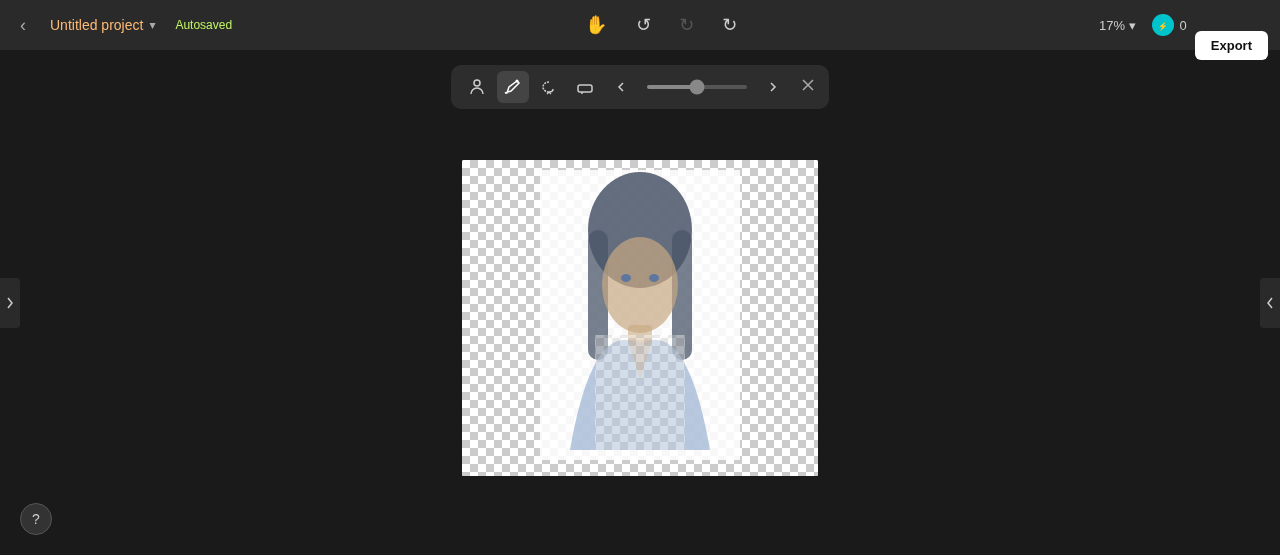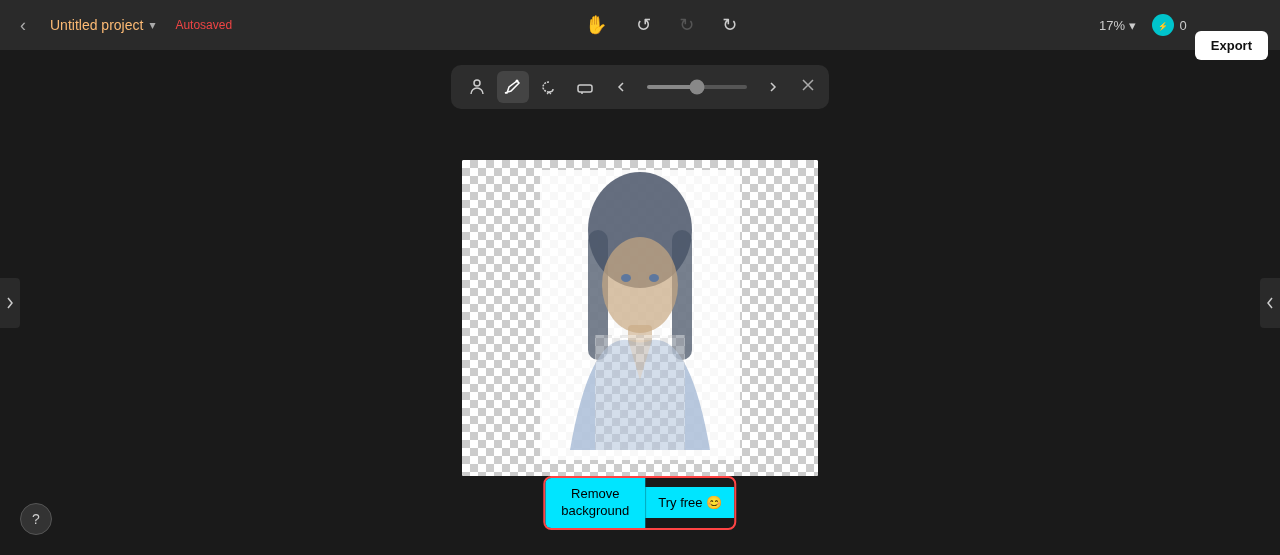--- a/index.html
+++ b/index.html
@@ -45,21 +45,21 @@
       font-size: 14px;
       font-weight: 500;
       color: #fdba74;
     }
     .chevron-icon {
       color: #aaa;
       font-size: 12px;
     }
     .autosaved {
       font-size: 12px;
-      color: #ef4444;
+      color: #bef264;
       margin-left: 4px;
     }
     .header-center {
       flex: 1;
       display: flex;
       align-items: center;
       justify-content: center;
       gap: 16px;
     }
     .header-btn {
@@ -437,29 +437,20 @@
           <pattern id="checker" width="16" height="16" patternUnits="userSpaceOnUse">
             <rect width="8" height="8" fill="#ccc"></rect>
             <rect x="8" y="8" width="8" height="8" fill="#ccc"></rect>
             <rect x="8" y="0" width="8" height="8" fill="#fff"></rect>
             <rect x="0" y="8" width="8" height="8" fill="#fff"></rect>
           </pattern>
         </defs>
       </svg>
     </div>
 
-    <div class="remove-bg-tooltip">
-      <button class="remove-bg-btn">
-        <span>Remove<br>background</span>
-      </button>
-      <button class="try-free-btn">
-        <span>Try free</span>
-        <span>😊</span>
-      </button>
-    </div>
   </div>
 
   <button class="side-toggle right">
     <svg width="8" height="14" viewBox="0 0 8 14" fill="none">
       <path d="M6 2L2 7l4 5" stroke="#ccc" stroke-width="1.5"></path>
     </svg>
   </button>
 
   <button class="help-btn">
     <span>?</span>

